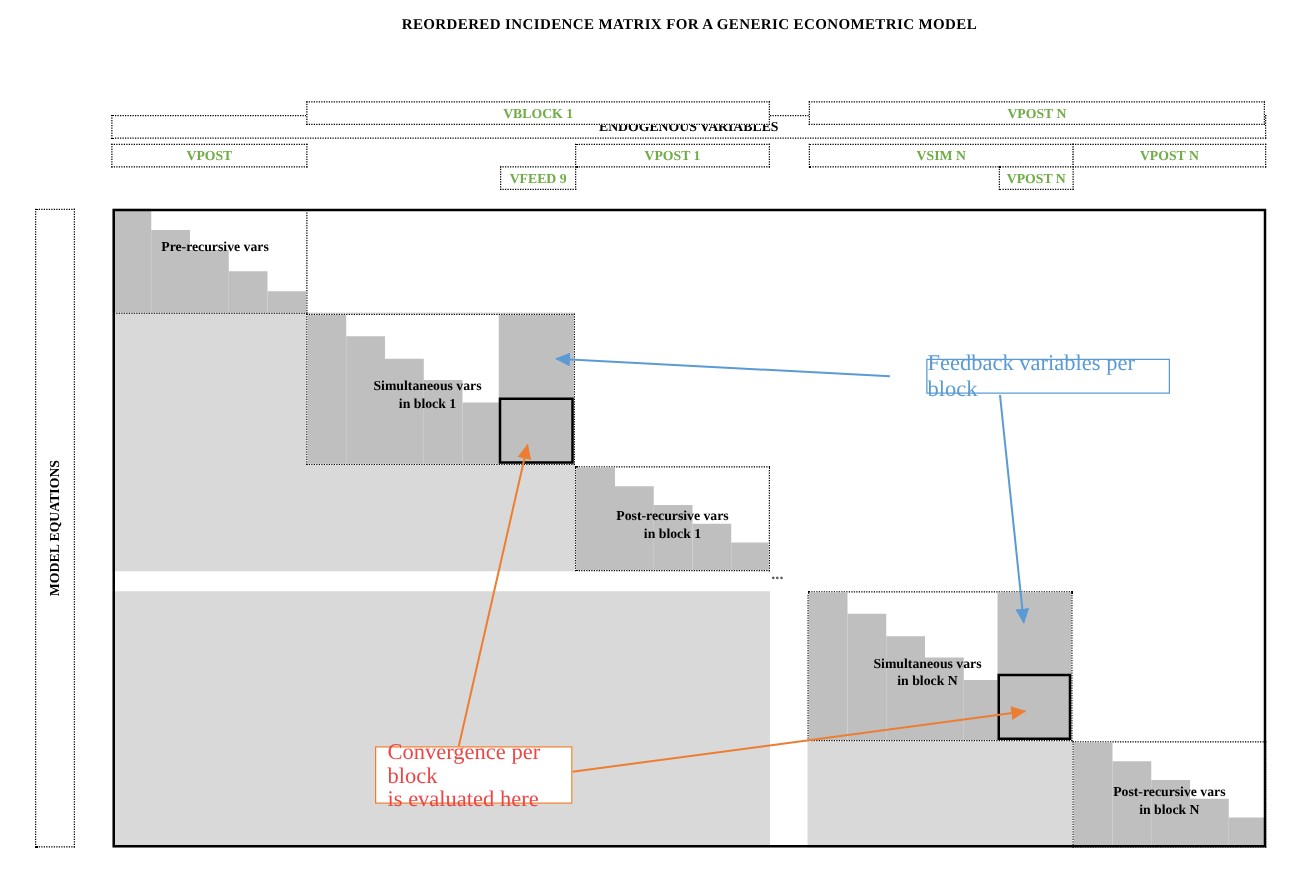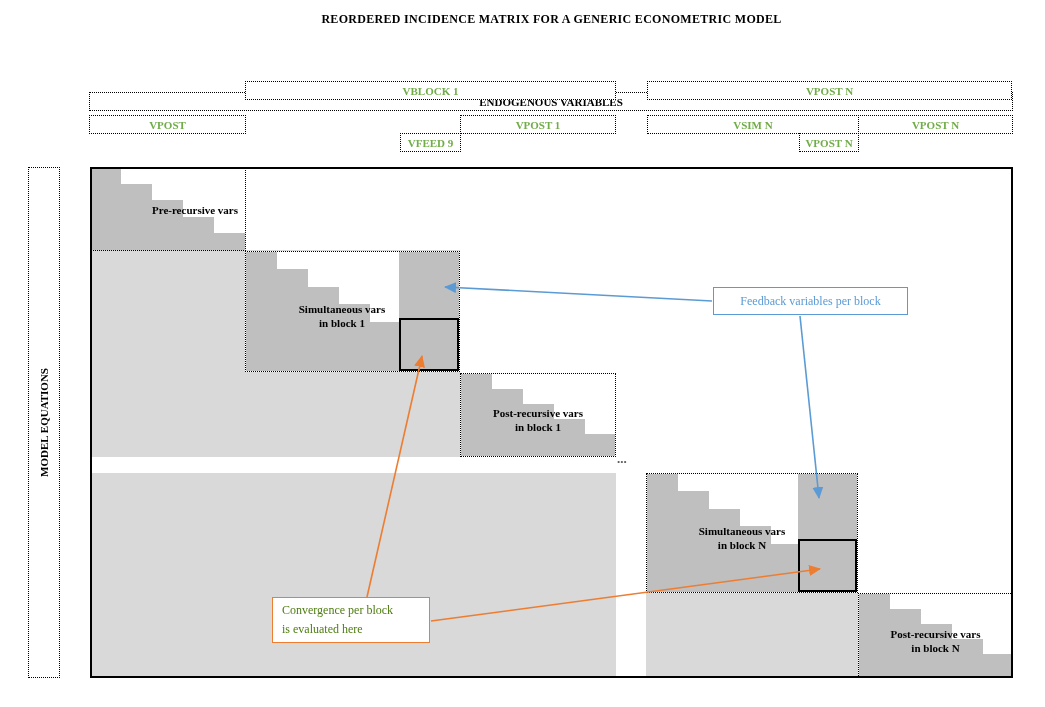--- a/index.html
+++ b/index.html
@@ -21,24 +21,24 @@
                  border:2px solid #000;pointer-events:none;z-index:7;}
   .band{background:#D9D9D9;}
   .slab{position:absolute;background:#BFBFBF;}
   .dbox{position:absolute;box-sizing:border-box;border:1px dotted #000;background:#fff;}
   .blocklabel{position:absolute;text-align:center;font-weight:bold;font-size:11px;
               line-height:14px;z-index:4;}
   .fcol{position:absolute;background:#BFBFBF;}
   .fsq{position:absolute;box-sizing:border-box;border:2px solid #000;z-index:5;}
   .dotline-v{position:absolute;border-left:1px dotted #000;width:0;}
   .dotline-h{position:absolute;border-top:1px dotted #000;height:0;}
-  .note{box-sizing:border-box;background:#fff;font-size:12px;z-index:8;
-        display:flex;flex-direction:column;justify-content:center;}
+  .note{box-sizing:border-box;background:#fff;font-size:18px;z-index:8;
+        display:flex;flex-direction:column;justify-content:center;margin-left:28px;}
   .note.blue{border:1.5px solid #5B9BD5;color:#5B9BD5;align-items:center;}
-  .note.orange{border:1.5px solid #ED7D31;color:#4d7c0f;padding-left:9px;line-height:19px;}
+  .note.orange{border:1.5px solid #ED7D31;color:#ef4444;padding-left:9px;line-height:19px;}
   .ellipsis{font-weight:bold;font-size:13px;color:#595959;z-index:4;}
   svg.arrows{position:absolute;left:0;top:0;width:1045px;height:707px;z-index:6;
              pointer-events:none;}
 </style>
 </head>
 <body>
 
 <div id="stage">
 
   <div class="abs title">REORDERED INCIDENCE MATRIX FOR A GENERIC ECONOMETRIC MODEL</div>
@@ -84,21 +84,21 @@
     <div class="abs band" style="left:556px;top:426px;width:212px;height:85px;"></div>
 
     <div class="dotline-v" style="left:155px;top:0px;height:84px;"></div>
     <div class="dotline-h" style="left:0px;top:83px;width:156px;"></div>
 
     <div class="slab" style="left:0px;top:0px;width:31px;height:83px;"></div>
     <div class="slab" style="left:31px;top:17px;width:31px;height:66px;"></div>
     <div class="slab" style="left:62px;top:33px;width:31px;height:50px;"></div>
     <div class="slab" style="left:93px;top:50px;width:31px;height:33px;"></div>
     <div class="slab" style="left:124px;top:66px;width:31px;height:17px;"></div>
-    <div class="blocklabel" style="left:2px;top:36px;width:160px;margin-left:23px;">Pre-recursive vars</div>
+    <div class="blocklabel" style="left:2px;top:24px;width:160px;">Pre-recursive vars</div>
 
     <div class="dbox" style="left:155px;top:84px;width:215px;height:121px;">
       <div class="slab" style="left:0px;top:0px;width:31px;height:119px;"></div>
       <div class="slab" style="left:31px;top:17px;width:31px;height:102px;"></div>
       <div class="slab" style="left:62px;top:35px;width:31px;height:84px;"></div>
       <div class="slab" style="left:93px;top:52px;width:31px;height:67px;"></div>
       <div class="slab" style="left:124px;top:70px;width:31px;height:49px;"></div>
       <div class="fcol" style="left:153px;top:0px;width:60px;height:119px;"></div>
       <div class="fsq" style="left:153px;top:66px;width:60px;height:53px;"></div>
       <div class="blocklabel" style="left:0px;top:50px;width:192px;">

